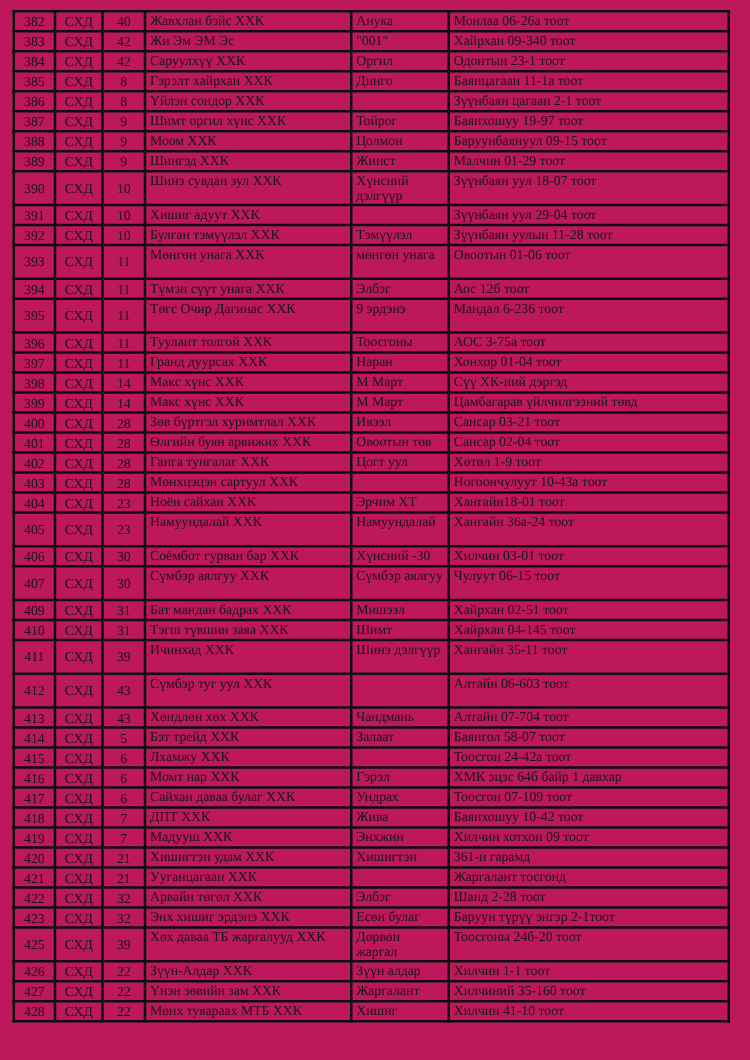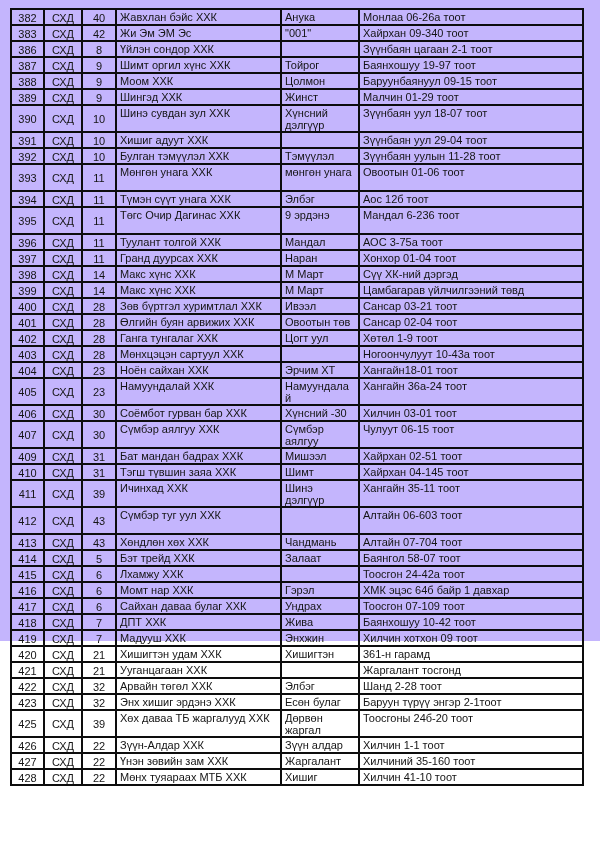--- a/index.html
+++ b/index.html
@@ -9,22 +9,23 @@
   }
   body {
     width: 600px;
     height: 848px;
     overflow: hidden;
     font-family: "Liberation Sans", sans-serif;
   }
   .page {
     position: relative;
     width: 600px;
-    height: 641px;
-    background: #c4b5fd;
+    height: 848px;
+    background: #be185d;
+    font-family: Liberation Serif, serif;
   }
   table.registry {
     position: absolute;
     left: 10px;
     top: 8px;
     width: 572px;
     border-collapse: collapse;
     table-layout: fixed;
     font-size: 11px;
     color: #141414;
@@ -72,20 +73,36 @@
         </tr>
         <tr>
           <td class="num">383</td>
           <td class="num">СХД</td>
           <td class="num">42</td>
           <td class="txt">Жи Эм ЭМ Эс</td>
           <td class="txt">"001"</td>
           <td class="txt">Хайрхан 09-340 тоот</td>
         </tr>
         <tr>
+          <td class="num">384</td>
+          <td class="num">СХД</td>
+          <td class="num">42</td>
+          <td class="txt">Саруулхүү ХХК</td>
+          <td class="txt">Оргил</td>
+          <td class="txt">Одонтын 23-1 тоот</td>
+        </tr>
+        <tr>
+          <td class="num">385</td>
+          <td class="num">СХД</td>
+          <td class="num">8</td>
+          <td class="txt">Гэрэлт хайрхан ХХК</td>
+          <td class="txt">Динго</td>
+          <td class="txt">Баянцагаан 11-1а тоот</td>
+        </tr>
+        <tr>
           <td class="num">386</td>
           <td class="num">СХД</td>
           <td class="num">8</td>
           <td class="txt">Үйлэн сондор ХХК</td>
           <td class="txt"></td>
           <td class="txt">Зүүнбаян цагаан 2-1 тоот</td>
         </tr>
         <tr>
           <td class="num">387</td>
           <td class="num">СХД</td>
@@ -156,21 +173,21 @@
           <td class="num">11</td>
           <td class="txt">Төгс Очир Дагинас ХХК</td>
           <td class="txt">9 эрдэнэ</td>
           <td class="txt">Мандал 6-236 тоот</td>
         </tr>
         <tr>
           <td class="num">396</td>
           <td class="num">СХД</td>
           <td class="num">11</td>
           <td class="txt">Туулант толгой ХХК</td>
-          <td class="txt">Мандал</td>
+          <td class="txt">Тоосгоны</td>
           <td class="txt">АОС 3-75а тоот</td>
         </tr>
         <tr>
           <td class="num">397</td>
           <td class="num">СХД</td>
           <td class="num">11</td>
           <td class="txt">Гранд дуурсах ХХК</td>
           <td class="txt">Наран</td>
           <td class="txt">Хонхор 01-04 тоот</td>
         </tr>

